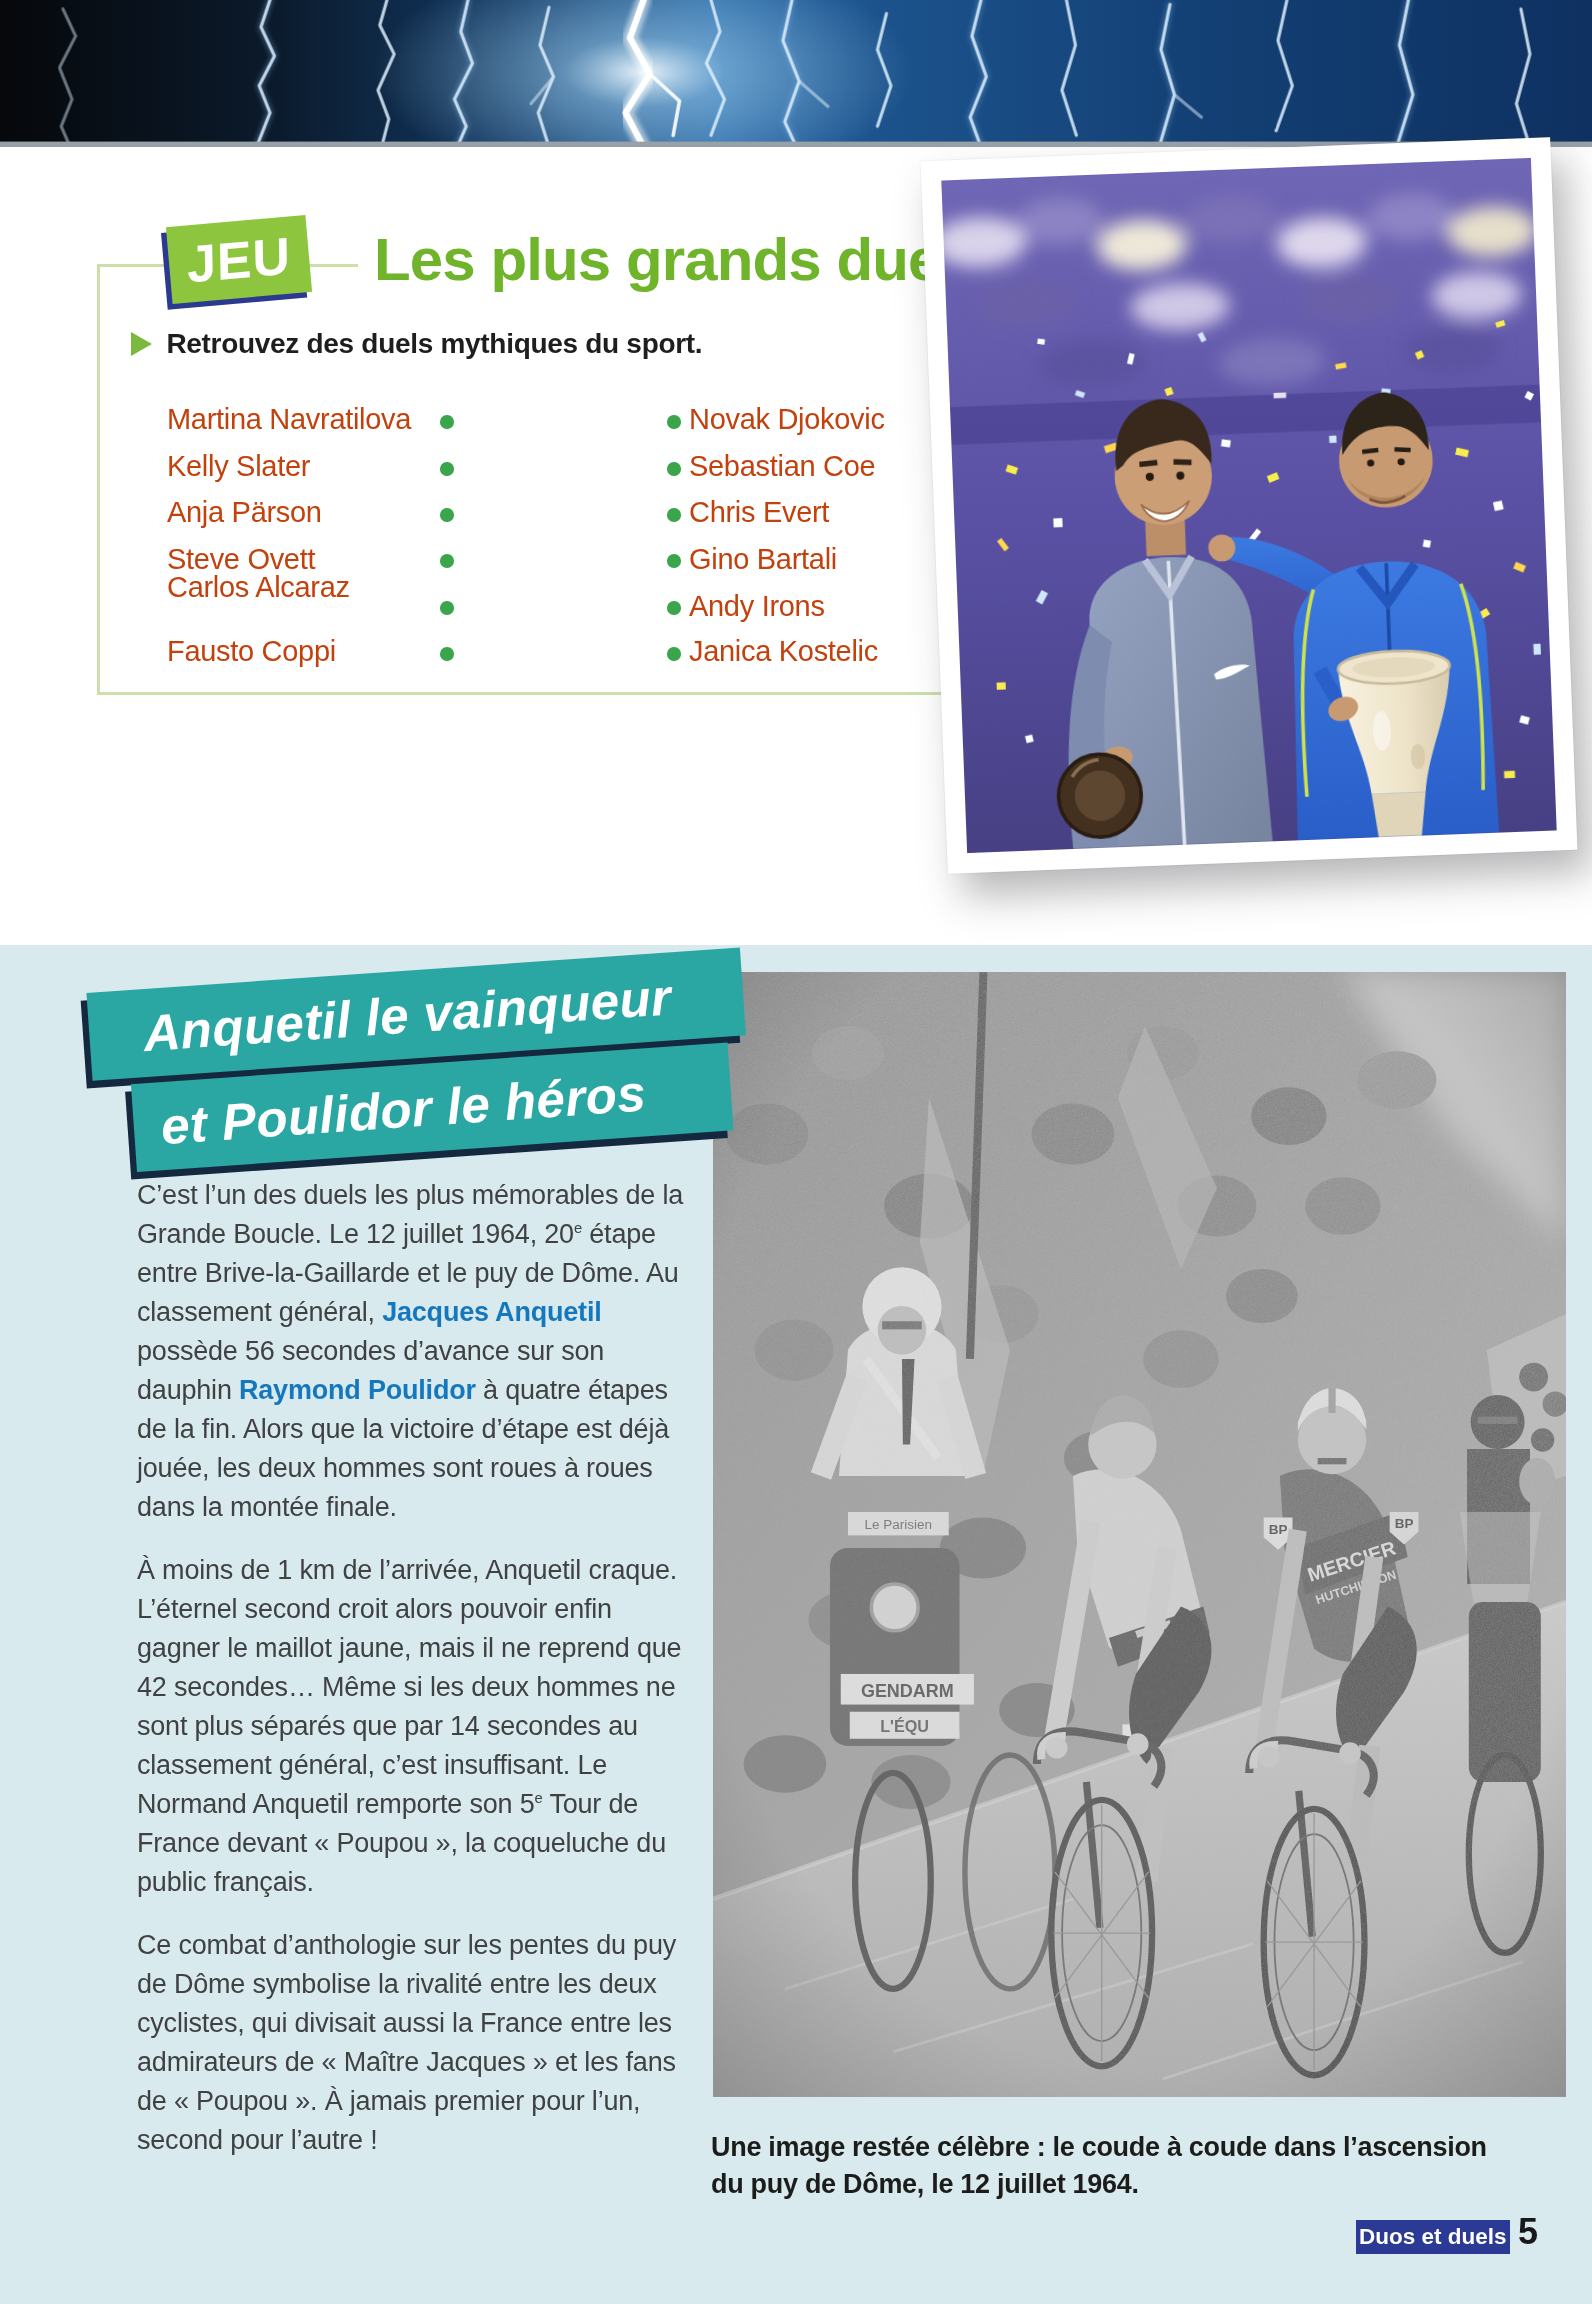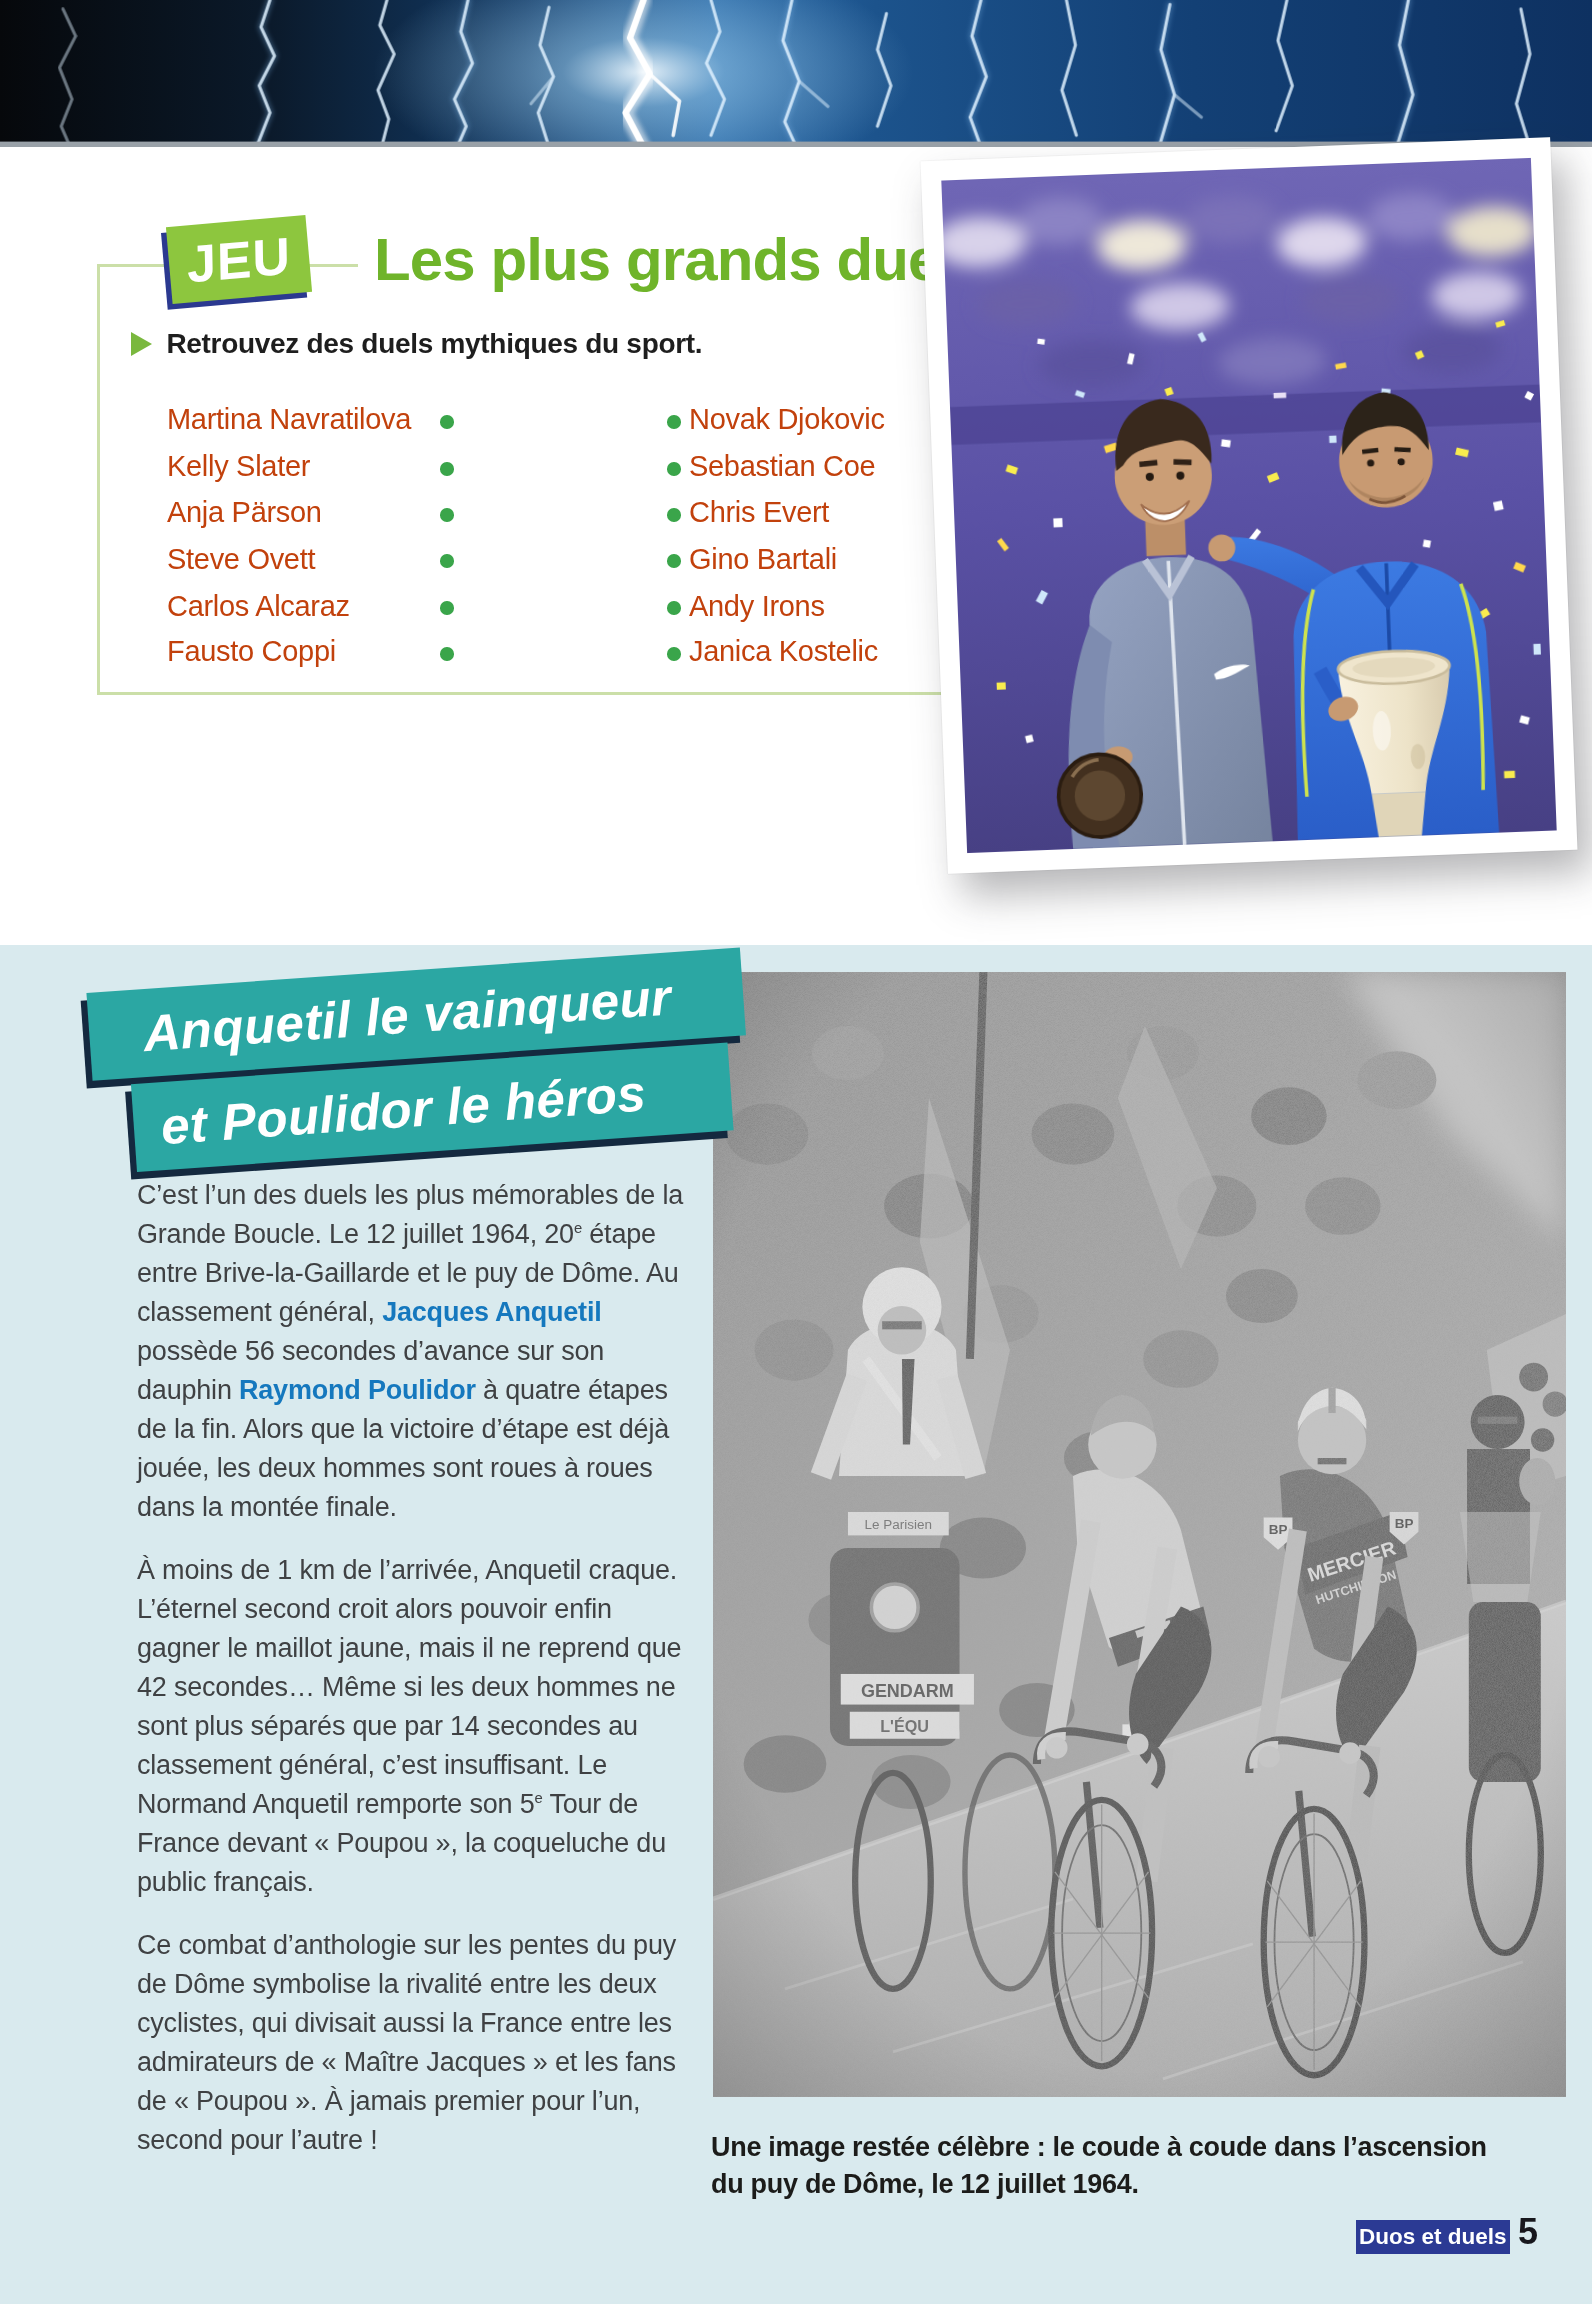--- a/index.html
+++ b/index.html
@@ -141,21 +141,21 @@
 
   <div class="jeu-instruction">
     <span class="tri"></span>
     <b>Retrouvez des duels mythiques du sport.</b>
   </div>
 
   <div class="duel-name" style="left:167px;top:403px">Martina Navratilova</div>
   <div class="duel-name" style="left:167px;top:450px">Kelly Slater</div>
   <div class="duel-name" style="left:167px;top:496px">Anja Pärson</div>
   <div class="duel-name" style="left:167px;top:543px">Steve Ovett</div>
-  <div class="duel-name" style="left:167px;top:590px">Carlos Alcaraz</div>
+  <div class="duel-name" style="left:167px;top:571px">Carlos Alcaraz</div>
   <div class="duel-name" style="left:167px;top:635px">Fausto Coppi</div>
   <span class="dot" style="left:440px;top:415px"></span>
   <span class="dot" style="left:440px;top:462px"></span>
   <span class="dot" style="left:440px;top:508px"></span>
   <span class="dot" style="left:440px;top:554px"></span>
   <span class="dot" style="left:440px;top:601px"></span>
   <span class="dot" style="left:440px;top:647px"></span>
 
   <span class="dot" style="left:667px;top:415px"></span>
   <span class="dot" style="left:667px;top:462px"></span>

